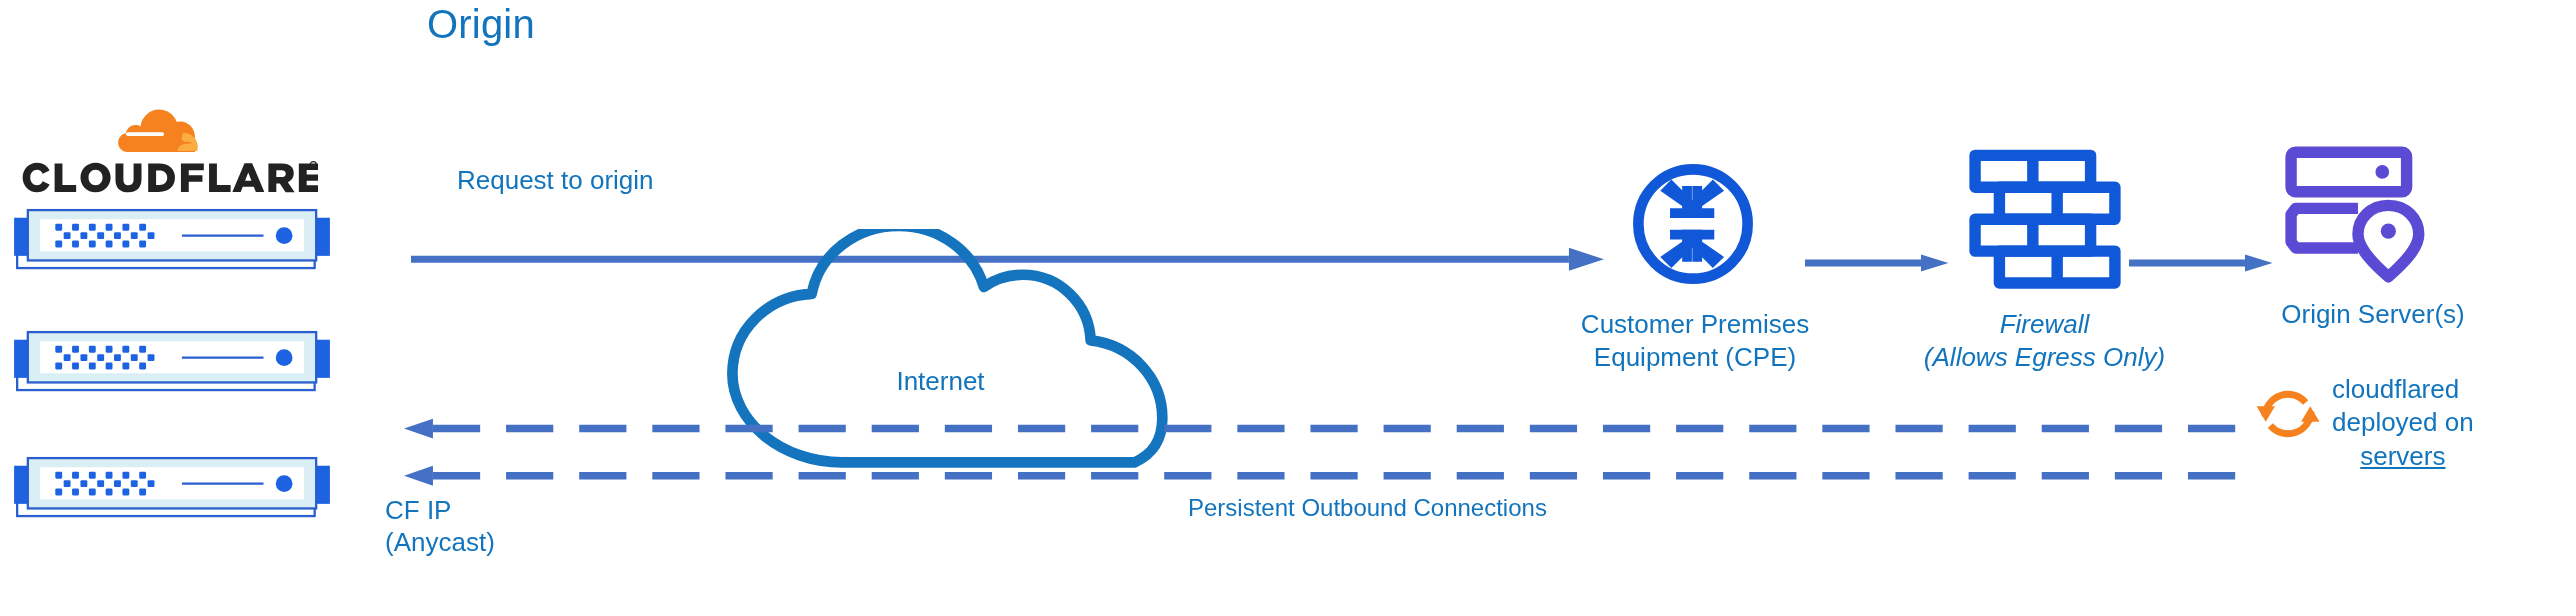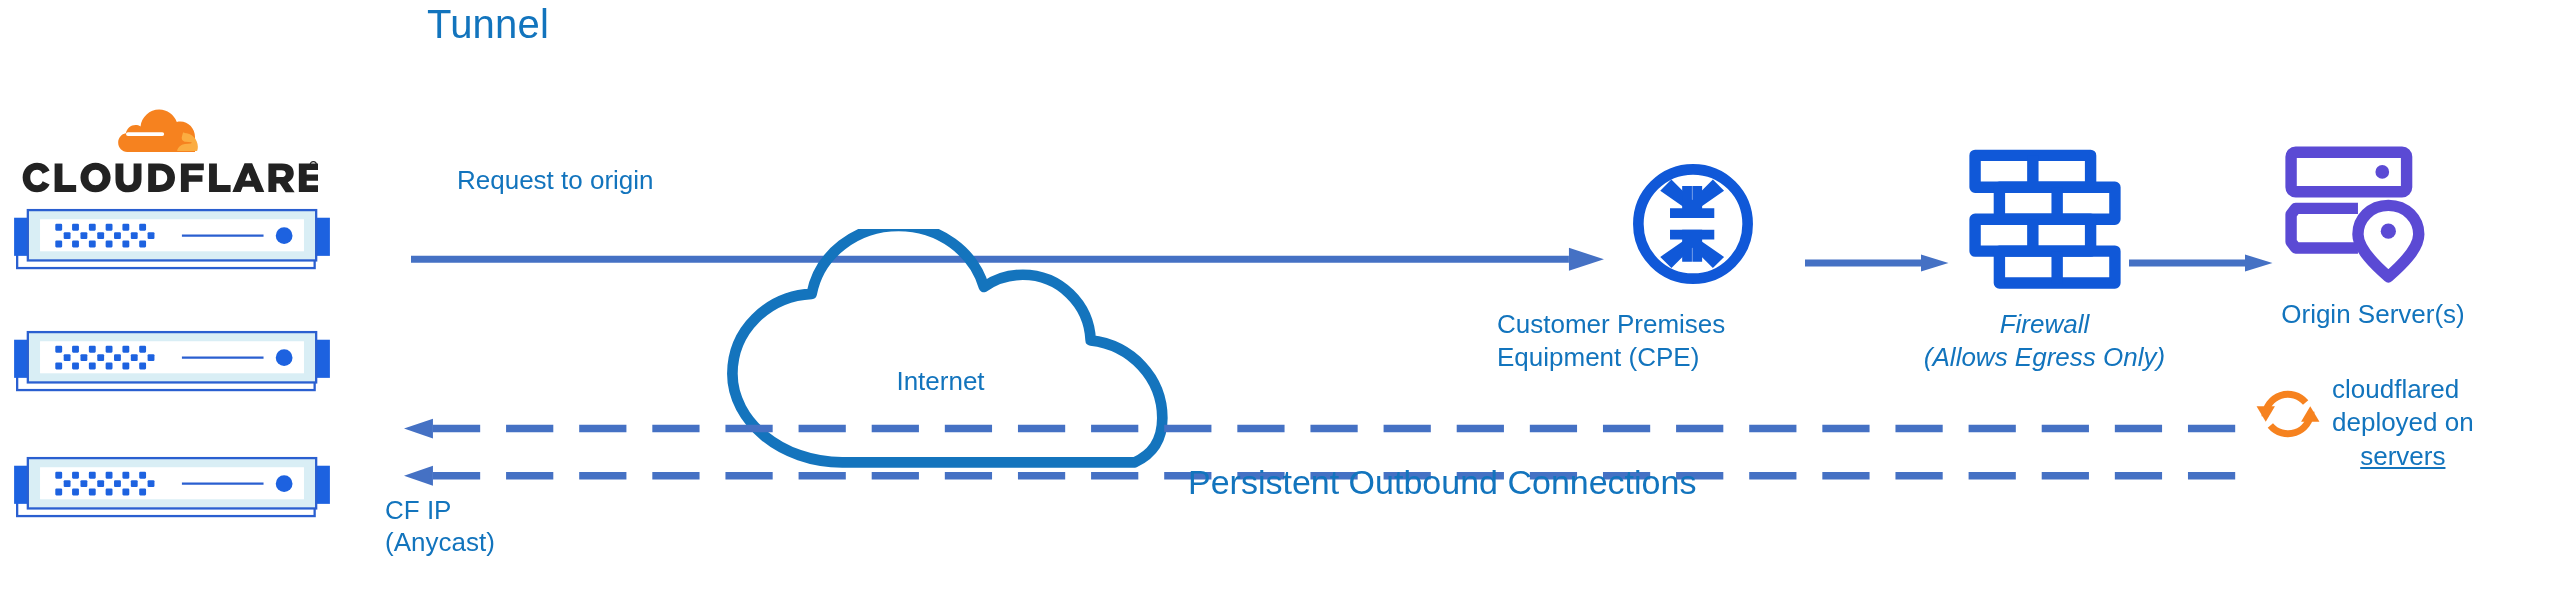--- a/index.html
+++ b/index.html
@@ -54,37 +54,38 @@
   #req-label {
     left: 457px; top: 165px;
     font-size: 26px;
     color: #1274bd;
     white-space: nowrap;
   }
 
   
   #dash-lines { left: 404px; top: 417px; width: 1851px; height: 84px; }
   #persistent-label {
-    left: 1188px; top: 463px;
-    font-size: 34px;
+    left: 1188px; top: 494px;
+    font-size: 24px;
     color: #1274bd;
     white-space: nowrap;
   }
   #cfip-label {
     left: 385px; top: 495px;
     font-size: 26px;
     color: #1274bd;
     line-height: 1.22;
     white-space: nowrap;
   }
 
   
   #cpe-icon { left: 1630px; top: 161px; width: 126px; height: 126px; }
   #cpe-label {
     left: 1497px; top: 308px; width: 396px;
+    text-align: center;
     font-size: 26px;
     color: #1274bd;
     line-height: 1.25;
   }
   #arrow-cpe-fw { left: 1805px; top: 253px; width: 145px; height: 20px; }
 
   #fw-icon { left: 1969px; top: 149px; width: 152px; height: 145px; }
   #fw-label {
     left: 1858px; top: 308px; width: 373px;
     text-align: center;
@@ -113,21 +114,21 @@
     text-align: left;
   }
   #cfd-label div { white-space: nowrap; }
   #cfd-label .ctr { text-align: center; text-decoration: underline; }
 </style>
 </head>
 <body>
 
 <div id="stage">
 
-  <div class="abs" id="title">Tunnel</div>
+  <div class="abs" id="title">Origin</div>
 
   <div class="abs" id="cf-logo">
     <svg id="cf-mark" viewBox="0 0 160 72">
       <path d="M132.5 39.5c0-11.5-8.6-20.6-19.3-20.6-1.6 0-3.1.2-4.6.6-3.6-9.6-12.6-16.4-23.1-16.4-12.6 0-23.1 9.8-24.5 22.4-1.9-1.1-4.1-1.8-6.5-1.8-6.3 0-11.5 4.6-12.7 10.6-5.7.9-10.1 6-10.1 12.2 0 6.8 5.3 12.3 11.9 12.3h88.9z" fill="#f6821f"></path>
       <path d="M119 33.4c-.6 0-1.2 0-1.8.1-.3 0-.5.2-.6.5l-1.3 4.6c-.5 1.9-.3 3.7.7 5 .9 1.2 2.4 1.9 4.3 2l7.1.4c.2 0 .4.1.5.3.1.2.1.4.1.6-.2.6-.7 1-1.3 1l-7.4.4c-4 .2-8.3 3.5-9.8 7.4l-.5 1.4c-.1.3.1.5.4.5h25.4c.3 0 .6-.2.7-.5.4-1.6.7-3.3.7-5.1 0-10-8.1-18.1-18.2-18.1z" fill="#fbad41"></path>
       <path d="M42 61.5h-6.5c-.2 0-.4-.2-.4-.4s.2-.4.4-.4H42c.2 0 .4.2.4.4s-.2.4-.4.4z" fill="#ffffff"></path>
       <path d="M29 49.3c-.2-.6-.8-1-1.4-1l-45.7-.6v-.1c0-.2.2-.4.4-.4l46.1-.6c5.5-.3 11.4-4.7 13.5-10.1l2.7-7c.1-.3.2-.6.1-.9C41.6 17.1 30.6 8.5 17.5 8.5 5.5 8.5-4.8 16.3-8.4 27.1c-2.3-1.7-5.3-2.7-8.5-2.4-5.7.6-10.3 5.2-10.9 10.9-.1 1.5 0 2.9.3 4.2C-36.8 40.1-44 47.5-44 56.6c0 .8.1 1.6.2 2.4.1.4.4.7.8.7h84.3c.4 0 .8-.3.9-.7l.3-1.1c.7-2.6.5-5-.8-6.8-1.2-1.6-3.2-2.6-5.6-2.7l-6.1-.1z" fill="#ffffff" opacity="0"></path>
       <path d="M95 46.5H38.5c-1.4 0-2.6-.9-3-2.2l-.3-1.1c-.1-.5.2-1 .7-1l48.2-.6c1.9-.1 4-1.6 4.7-3.4l1.9-4.9c.1-.2.1-.4 0-.6-2.2-9.9-11-17.3-21.6-17.3-9.7 0-18 6.3-20.9 15-1.9-1.4-4.3-2.2-6.9-1.9-4.6.5-8.3 4.2-8.8 8.8-.1 1.2 0 2.3.3 3.4-7.5.2-13.5 6.4-13.5 13.9 0 .7.1 1.4.1 2 .1.3.3.6.7.6h78.6z" fill="#ffffff" opacity="0"></path>
       <rect x="42" y="33" width="50" height="5" rx="2.5" fill="#ffffff"></rect>
     </svg>

